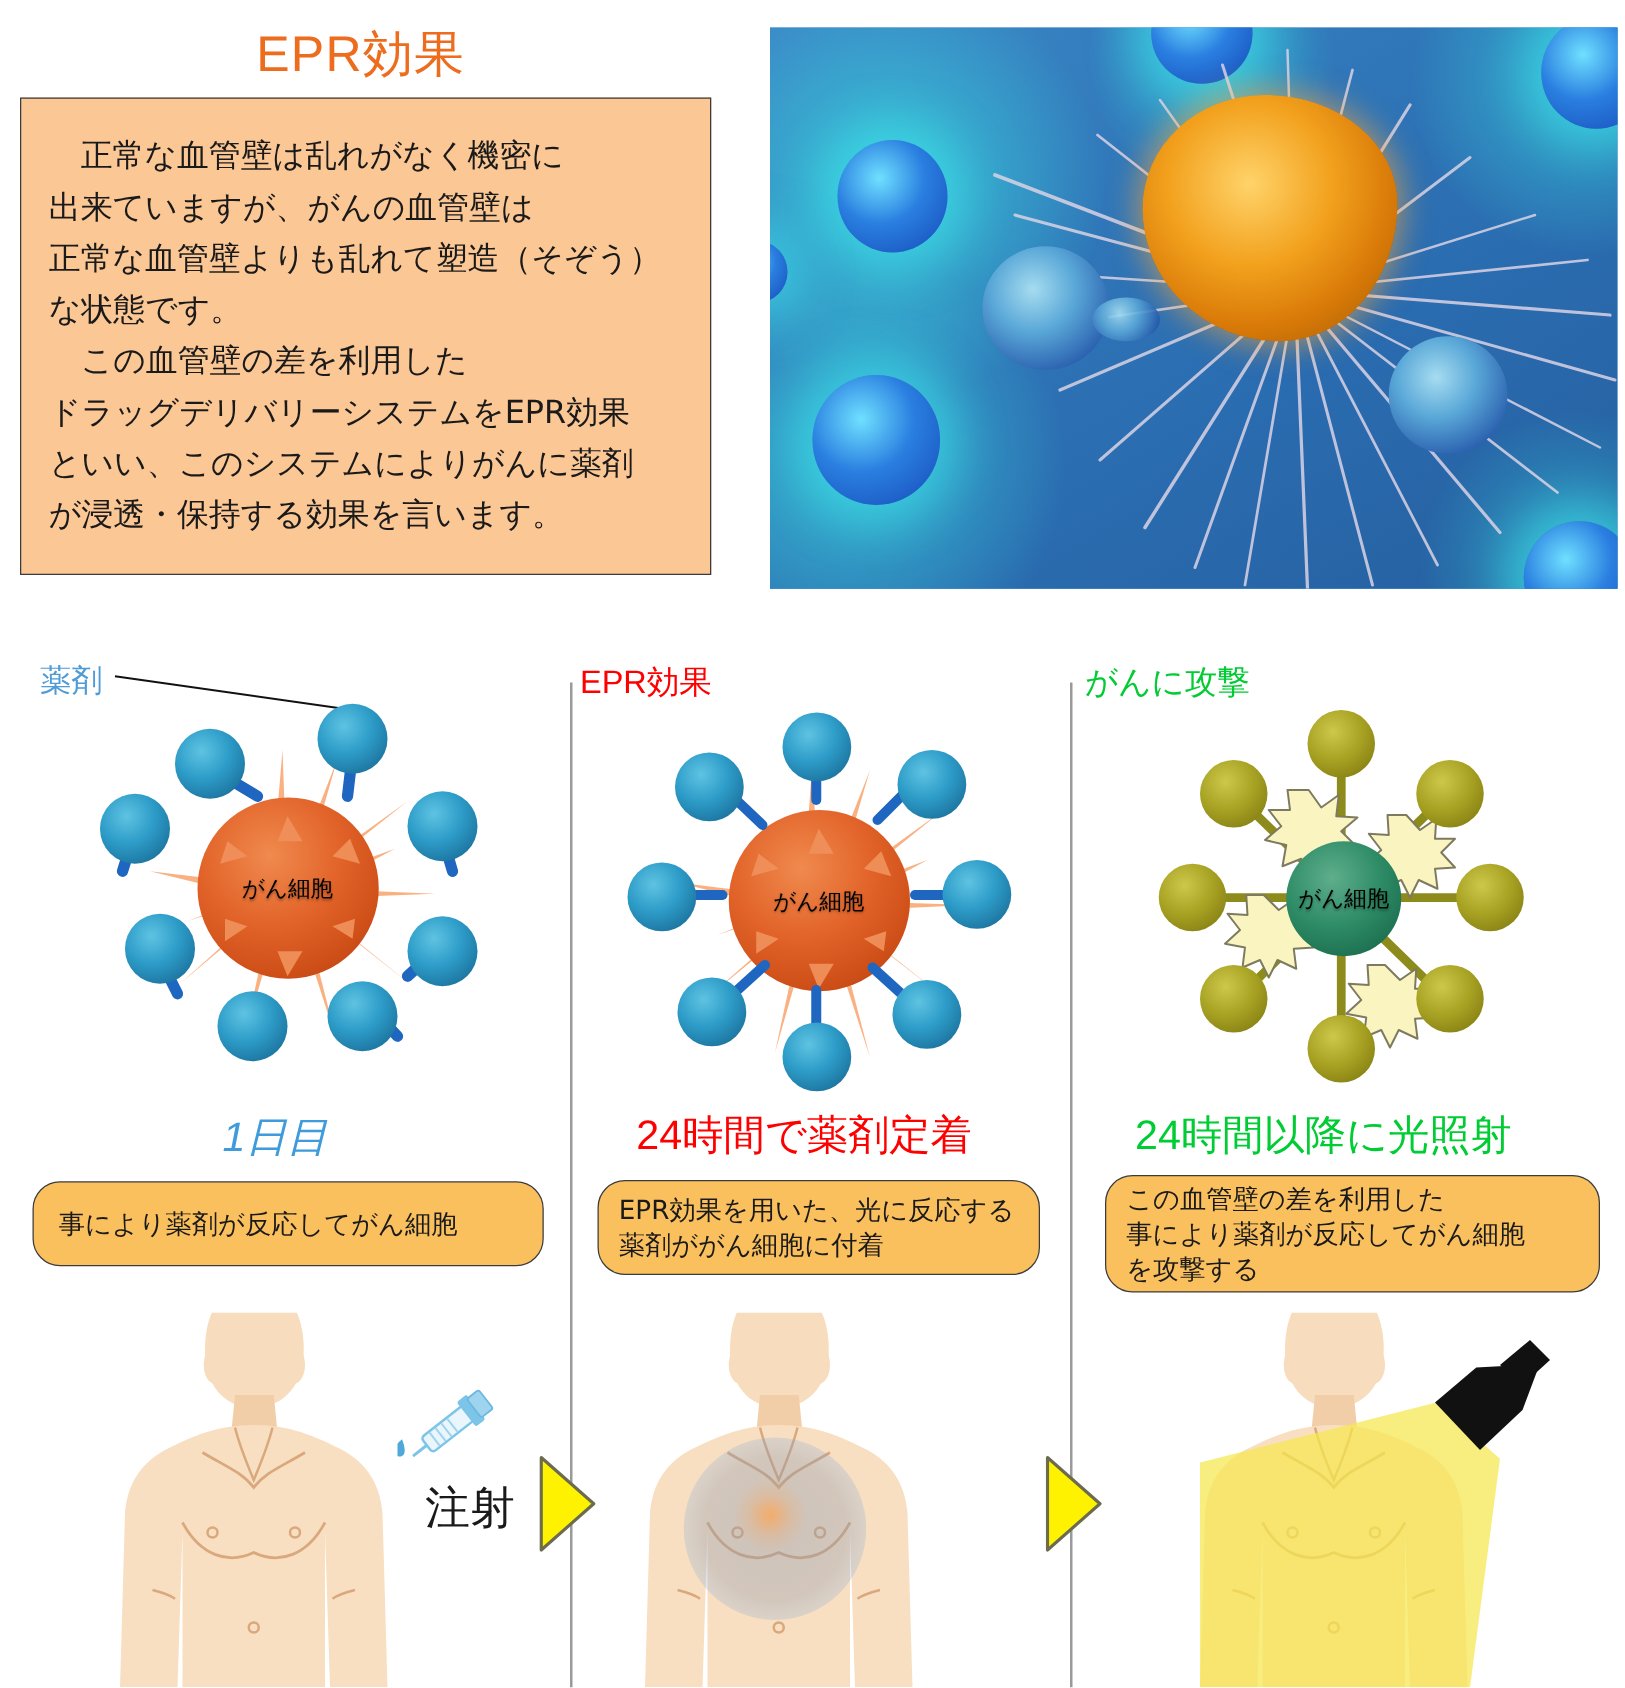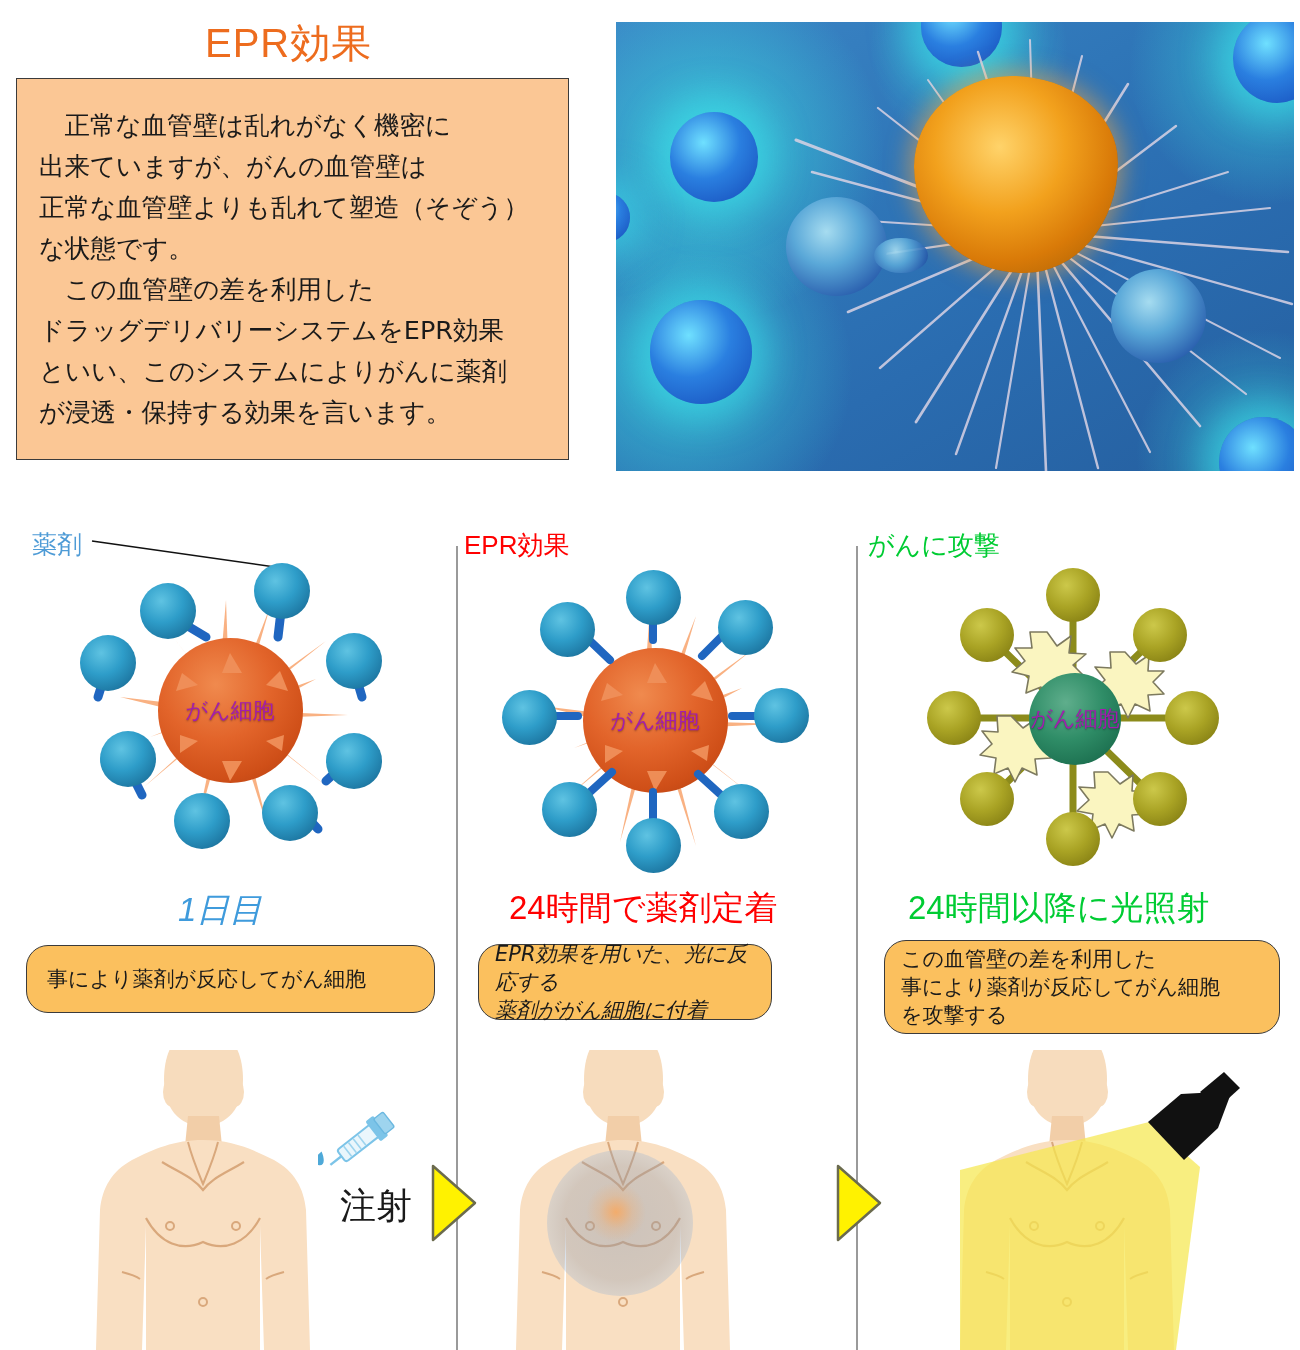--- a/index.html
+++ b/index.html
@@ -83,21 +83,21 @@
     position:absolute;border-radius:50%;
   }
   .drug-blue{
     background:radial-gradient(circle at 38% 32%, #5fc3e2 0%, #2e9dc9 42%, #1f7ba6 74%, #17607f 100%);
   }
   .drug-olive{
     background:radial-gradient(circle at 38% 32%, #ccc84a 0%, #a9a324 45%, #8b8516 78%, #6d680f 100%);
   }
   .celllabel{
     position:absolute;left:50%;top:50%;transform:translate(-50%,-50%);
-    color:#a21caf;font-size:22px;white-space:nowrap;
+    color:#000000;font-size:18px;white-space:nowrap;
     text-shadow:0 1px 2px rgba(0,0,0,.35);
     font-family:"DejaVu Sans","Liberation Sans",sans-serif;
   }
 
   
   .bubble{
     position:absolute;background:#FBC05E;border:1px solid #3b3b3b;
     border-radius:22px;box-sizing:border-box;
     display:flex;align-items:center;
   }
@@ -365,21 +365,21 @@
   <div class="drug drug-blue" style="left:32px;top:130px;width:55px;height:55px;"></div>
   <div class="drug drug-blue" style="left:284px;top:128px;width:55px;height:55px;"></div>
   <div class="drug drug-blue" style="left:72px;top:222px;width:55px;height:55px;"></div>
   <div class="drug drug-blue" style="left:244px;top:224px;width:55px;height:55px;"></div>
   <div class="drug drug-blue" style="left:156px;top:258px;width:55px;height:55px;"></div>
   <div class="celllabel" style="left:185px;top:161px;">がん細胞</div>
 </div>
 
 <div class="abs step-title" style="left:509px;top:886px;color:#FF0000;text-align:center;">24時間で薬剤定着</div>
 
-<div class="abs bubble" style="left:478px;top:944px;width:294px;height:76px;padding:0 16px;font-style:italic;">
+<div class="abs bubble" style="left:478px;top:944px;width:354px;height:76px;padding:0 16px;">
   <span>EPR効果を用いた、光に反応する
 薬剤ががん細胞に付着</span>
 </div>
 
 <div class="abs bodywrap" style="left:516px;top:1050px;width:300px;height:300px;">
   <svg class="bodysvg" width="300" height="300" viewBox="0 0 300 300">
     <defs>
       <radialGradient id="glowTumor" cx="50%" cy="50%" r="50%">
         <stop offset="0%" stop-color="#F9A85E" stop-opacity="0.85"></stop>
         <stop offset="55%" stop-color="#F9A85E" stop-opacity="0.25"></stop>

